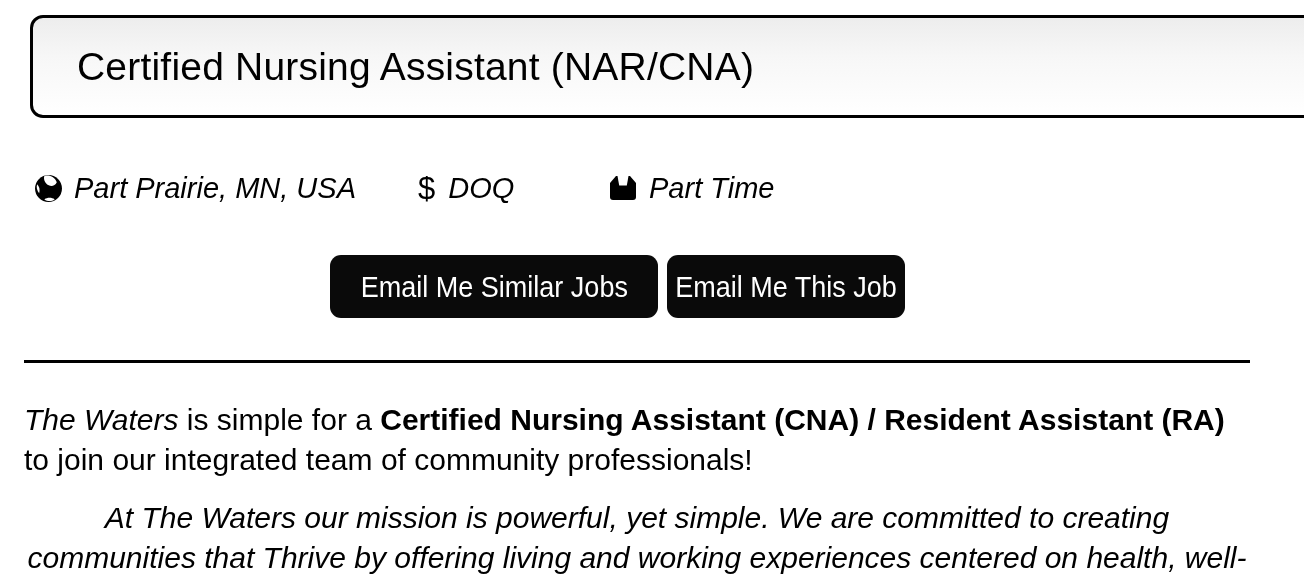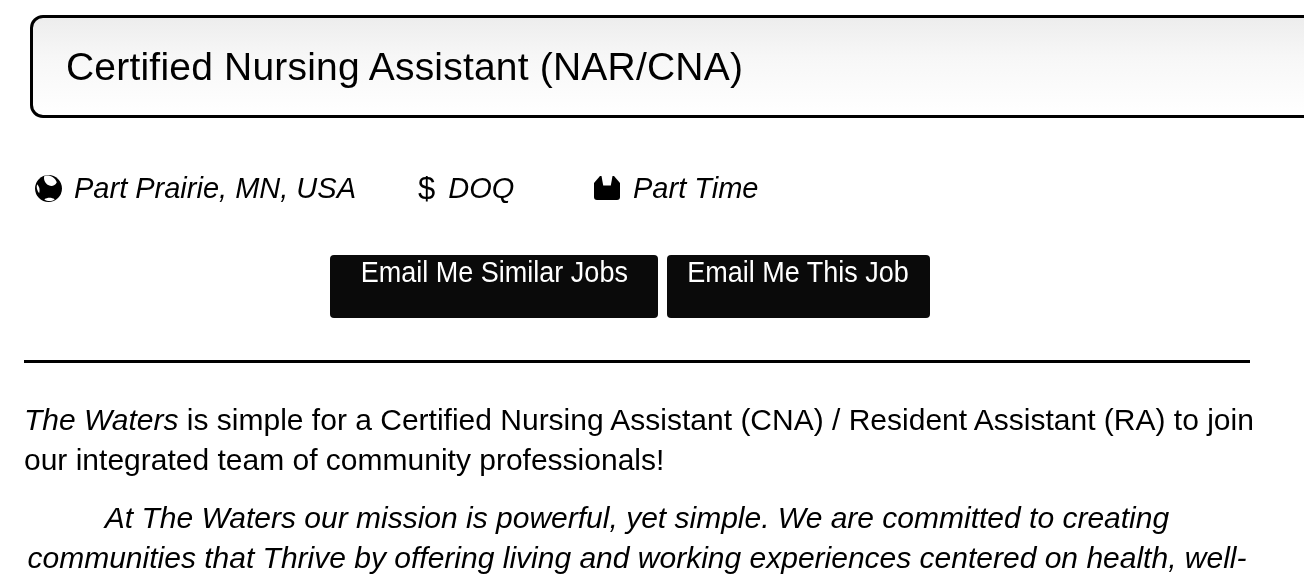--- a/index.html
+++ b/index.html
@@ -46,49 +46,50 @@
     height: 34px;
     display: flex;
     align-items: center;
     font-style: italic;
     font-size: 29px;
     white-space: nowrap;
   }
   .meta-item .icon { margin-right: 11px; display: flex; align-items: center; }
   .meta-loc  { left: 34px; }
   .meta-sal  { left: 418px; }
-  .meta-type { left: 592px; }
+  .meta-type { left: 608px; }
   .dollar {
     font-style: normal;
     font-size: 31px;
     font-weight: 400;
     margin-right: 13px;
     line-height: 1;
   }
   
   .btn-row {
     position: absolute;
     left: 330px;
     top: 255px;
     display: flex;
     gap: 9px;
   }
   .btn {
     height: 63px;
     background: #0a0a0a;
     color: #ffffff;
     border: none;
-    border-radius: 4px;
+    border-radius: 11px;
     display: flex;
+    align-items: center;
     justify-content: center;
     cursor: pointer;
     padding: 0;
   }
   .btn-similar { width: 328px; }
-  .btn-this    { width: 263px; }
+  .btn-this    { width: 238px; }
   .btn span {
     font-size: 30px;
     font-weight: 400;
     transform: scaleX(0.9);
     transform-origin: center;
     white-space: nowrap;
   }
   
   .divider {
     position: absolute;
@@ -102,40 +103,40 @@
   .desc {
     position: absolute;
     left: 24px;
     top: 400px;
     width: 1232px;
     font-size: 30px;
     line-height: 40px;
     font-weight: 400;
   }
   .desc .it { font-style: italic; margin-top: 26px; }
-  .desc .b  { font-weight: normal; }
+  .desc .b  { font-weight: bold; }
   
   .mission {
     position: absolute;
     left: 24px;
     top: 498px;
     width: 1226px;
     font-size: 30px;
     line-height: 40px;
     font-style: italic;
     text-align: center;
   }
 </style>
 </head>
 <body>
 
 <div class="stage">
 
   <div class="title-box">
-    <h1 class="title-text" style="margin:4px; font-size:39px; font-weight:400;">Certified Nursing Assistant (NAR/CNA)</h1>
+    <h1 class="title-text" style="margin:15px; font-size:39px; font-weight:400;">Certified Nursing Assistant (NAR/CNA)</h1>
   </div>
 
   <div class="meta-item meta-loc">
     <span class="icon">
       <svg width="29" height="29" viewBox="0 0 28 28" aria-hidden="true">
         <circle cx="14" cy="14" r="13" fill="#000000"></circle>
         <path d="M10,2 C15,0.5 20,3 22,8 C20,12.5 15,12.5 12,9.5 C10,7.5 9,4 10,2 Z" fill="#ffffff"></path>
         <path d="M3,10 C5,12 6,15 5,18.5 C3,16.5 2,13 3,10 Z" fill="#ffffff"></path>
         <path d="M10,24.5 C13,22.5 17,22.5 20,24.5 C17,26.5 13,26.5 10,24.5 Z" fill="#ffffff"></path>
       </svg>

